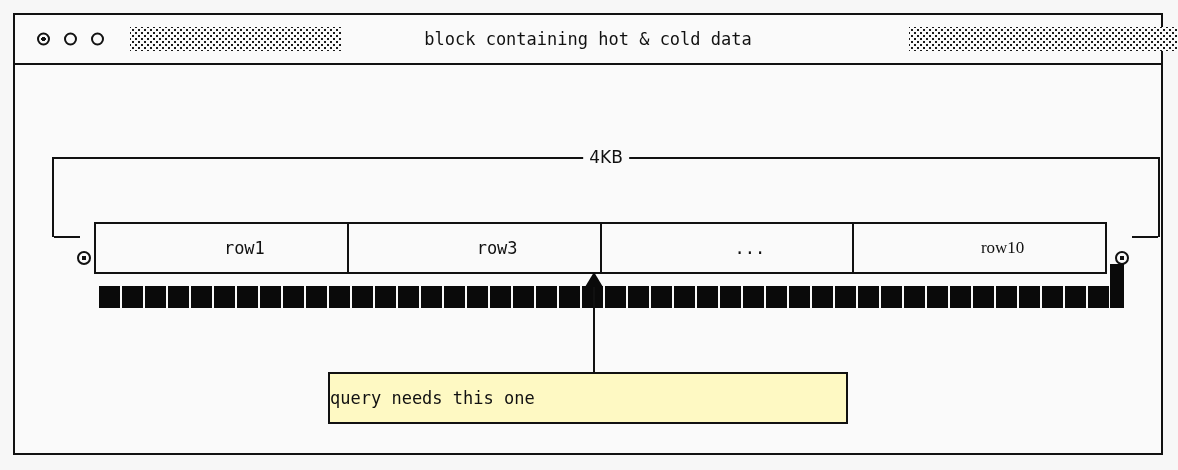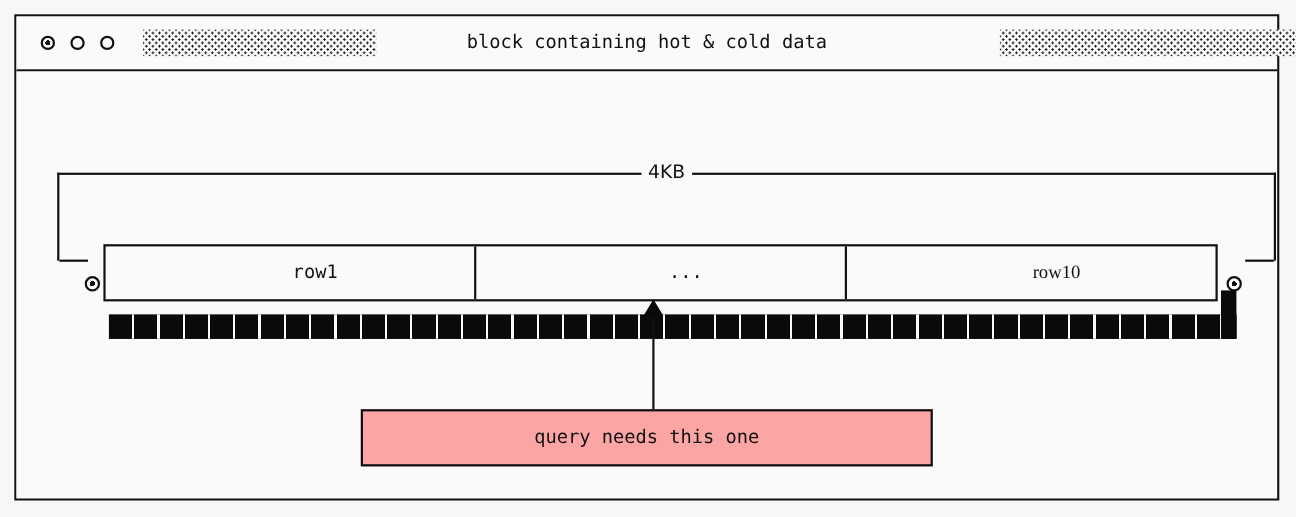--- a/index.html
+++ b/index.html
@@ -215,24 +215,24 @@
 
   
   .callout {
     position: absolute;
     left: 313px;
     top: 307px;
     width: 520px;
     height: 52px;
     box-sizing: border-box;
     border: 2px solid #111111;
-    background: #fca5a5;
+    background: #fef9c3;
     display: flex;
     align-items: center;
-    justify-content: center;
+    justify-content: flex-start;
     font-size: 17px;
     color: #111111;
   }
 </style>
 </head>
 <body>
 
 <div id="canvas">
 
   <div class="window">
@@ -258,20 +258,21 @@
         <span class="dim-label">4KB</span>
         <span class="dim-foot left"></span>
         <span class="dim-foot right"></span>
       </div>
 
       <span class="endpoint left"></span>
       <span class="endpoint right"></span>
 
       <div class="rows">
         <div class="row-cell">row1</div>
+        <div class="row-cell">row3</div>
         <div class="row-cell">...</div>
         <div class="row-cell">row10</div>
       </div>
 
       <div class="stripes"></div>
       <div class="tail-block"></div>
 
       <div class="marker"></div>
       <div class="leader"></div>
 

